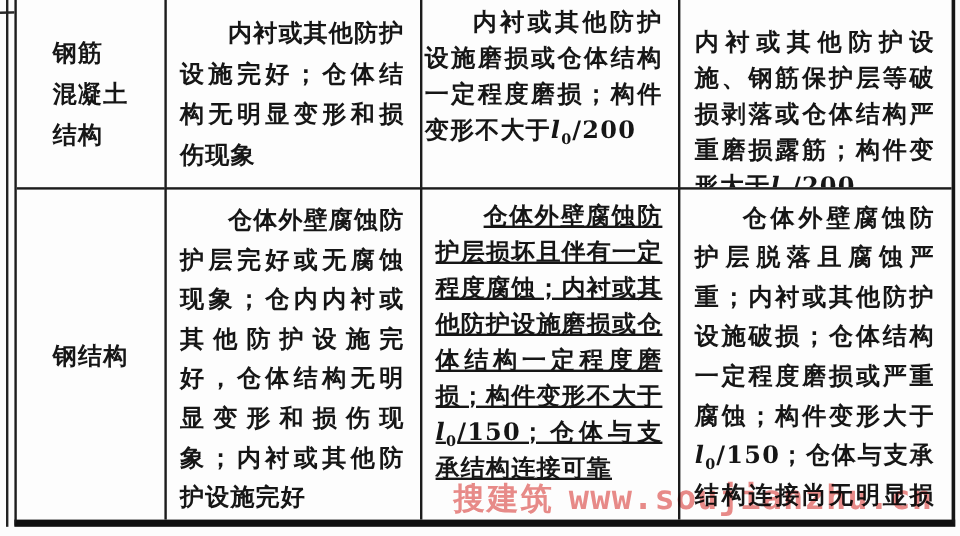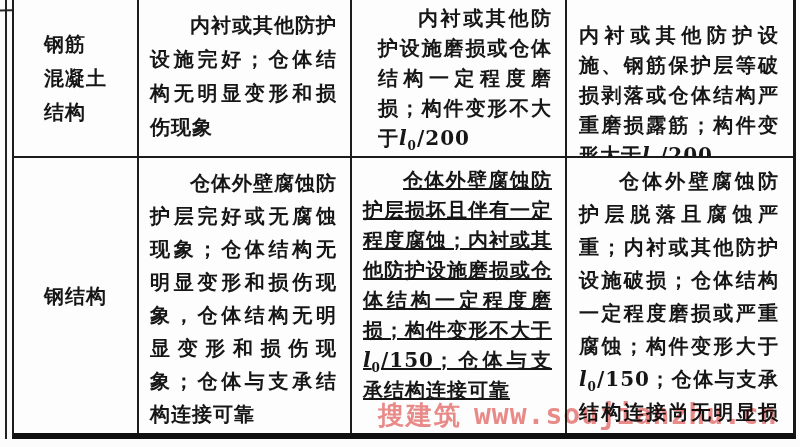--- a/index.html
+++ b/index.html
@@ -46,22 +46,22 @@
     display:flex;align-items:center;justify-content:center;
     white-space:pre-line;
     line-height:34px;
   }
   .txt{
     text-align:justify;
     text-justify:inter-ideograph;
     text-indent:2em;
   }
   .no-indent .txt{text-indent:0;}
-  .c-r1c2{padding:10px 13px 0 11px;line-height:34px;font-family:Liberation Mono, monospace;}
-  .c-r1c3{padding:3px 13px 0 26px;line-height:30px;}
+  .c-r1c2{padding:10px 13px 0 11px;line-height:34px;}
+  .c-r1c3{padding:3px 13px 0 2px;line-height:30px;}
   .c-r1c4{padding:20px 14px 0 12px;line-height:30px;}
   .c-r2c2{padding:9px 13px 0 11px;line-height:33px;}
   .c-r2c3{padding:7px 13px 0 11px;line-height:30px;text-decoration:underline;}
   .c-r2c4{padding:7px 14px 0 12px;line-height:33px;}
   .txt i{font-style:italic;font-family:"DejaVu Serif",serif;}
   .txt sub{font-size:0.6em;line-height:0;}
   
   .watermark{
     position:absolute;left:378px;top:398px;
     display:flex;align-items:baseline;gap:12px;
@@ -97,21 +97,21 @@
     </div>
     <div class="cell vline c-r1c3">
       <div class="txt">内衬或其他防护设施磨损或仓体结构一定程度磨损；构件变形不大于<i>l</i><sub>0</sub>/200</div>
     </div>
     <div class="cell vline c-r1c4 no-indent">
       <div class="txt">内衬或其他防护设施、钢筋保护层等破损剥落或仓体结构严重磨损露筋；构件变形大于<i>l</i><sub>0</sub>/200</div>
     </div>
 
     <div class="cell head r2">钢结构</div>
     <div class="cell vline r2 c-r2c2">
-      <div class="txt">仓体外壁腐蚀防护层完好或无腐蚀现象；仓体结构无明显变形和损伤现象，仓体结构无明显变形和损伤现象；仓体与支承结构连接可靠</div>
+      <div class="txt">仓体外壁腐蚀防护层完好或无腐蚀现象；仓内内衬或其他防护设施完好，仓体结构无明显变形和损伤现象；内衬或其他防护设施完好</div>
     </div>
     <div class="cell vline r2 c-r2c3">
       <div class="txt">仓体外壁腐蚀防护层损坏且伴有一定程度腐蚀；内衬或其他防护设施磨损或仓体结构一定程度磨损；构件变形不大于<i>l</i><sub>0</sub>/150；仓体与支承结构连接可靠</div>
     </div>
     <div class="cell vline r2 c-r2c4">
       <div class="txt">仓体外壁腐蚀防护层脱落且腐蚀严重；内衬或其他防护设施破损；仓体结构一定程度磨损或严重腐蚀；构件变形大于<i>l</i><sub>0</sub>/150；仓体与支承结构连接尚无明显损坏</div>
     </div>
 
   </div>
 

